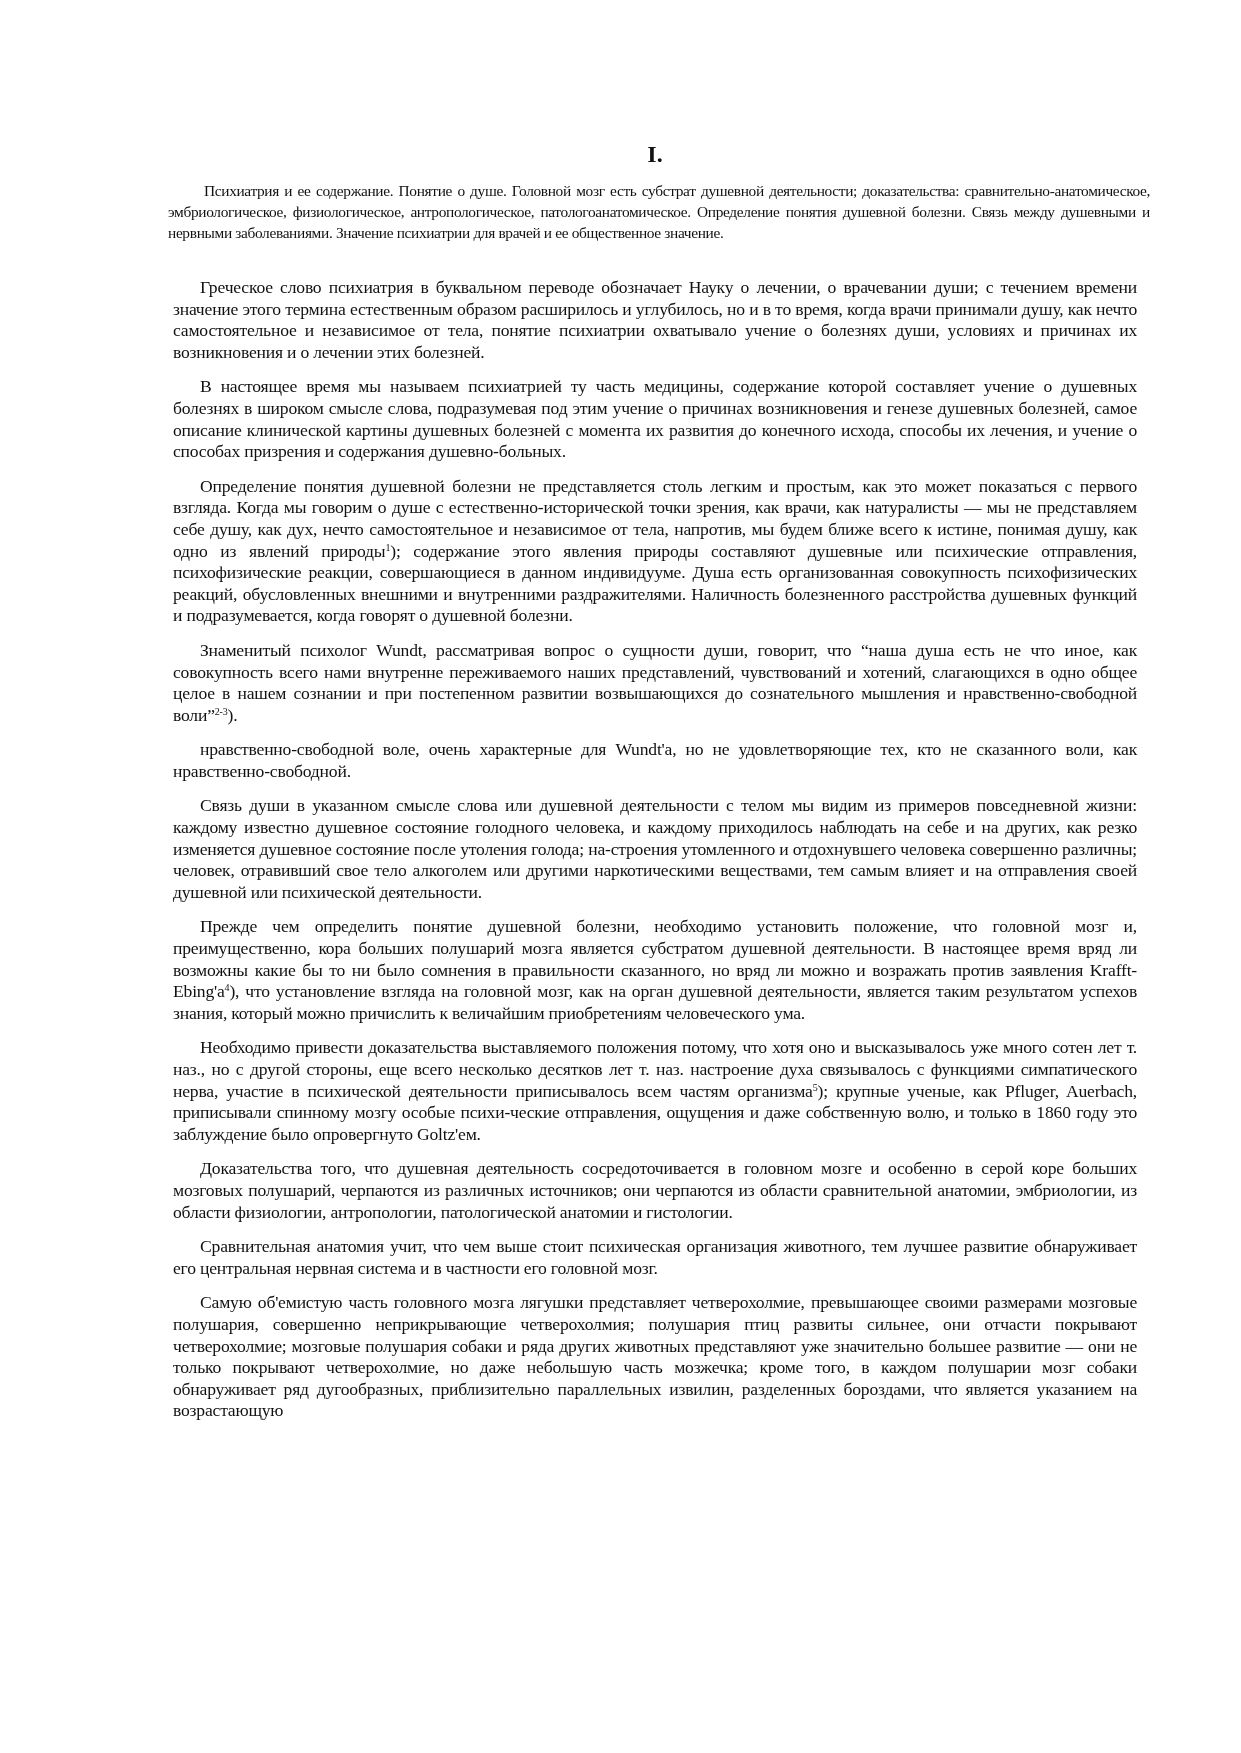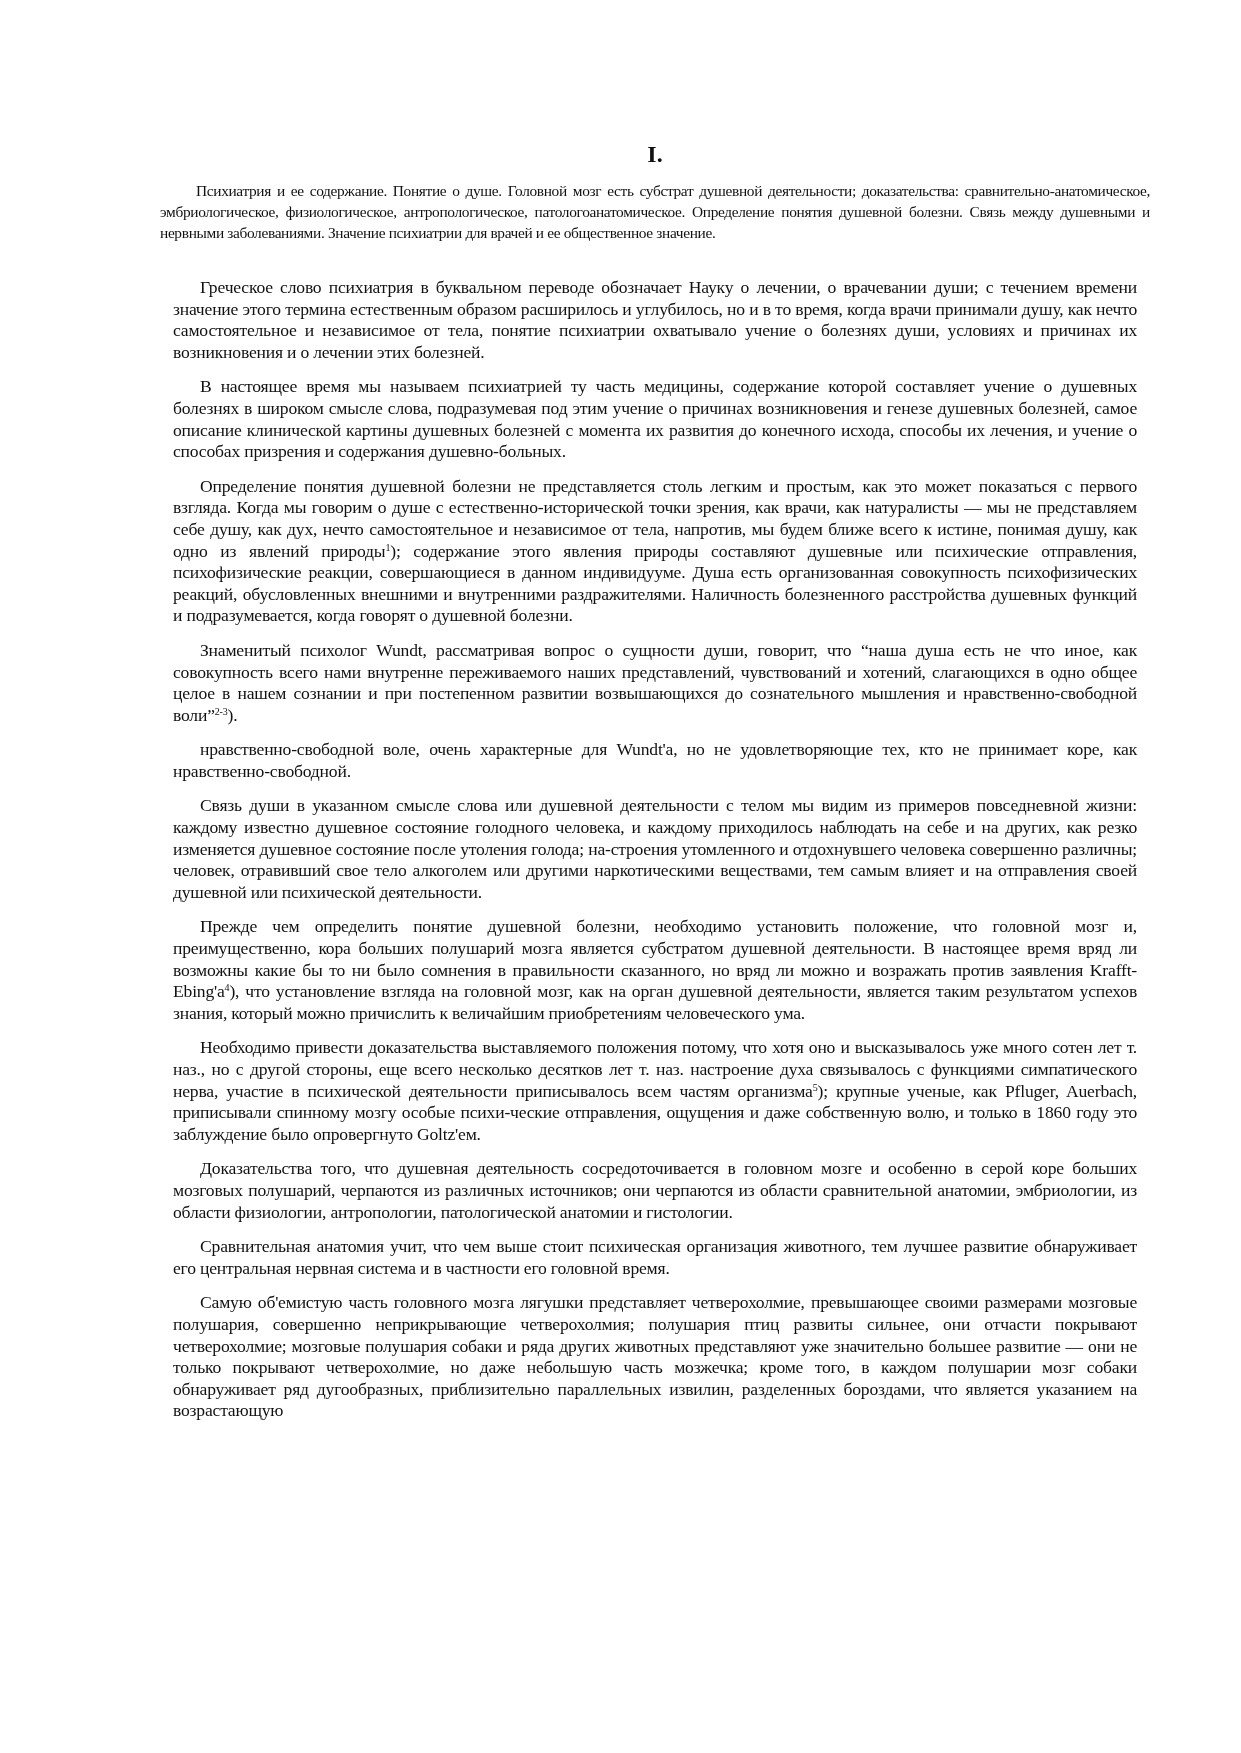--- a/index.html
+++ b/index.html
@@ -22,21 +22,21 @@
     font-weight: bold;
     font-size: 24px;
     line-height: 28px;
     margin: 0 0 12px 0;
   }
   .summary {
     font-size: 15.4px;
     line-height: 21px;
     text-align: justify;
     text-indent: 36px;
-    margin: 0 0 34px 0;
+    margin: 0 0 34px 8px;
     letter-spacing: -0.35px;
   }
   .para {
     font-size: 17.6px;
     line-height: 21.6px;
     text-align: justify;
     text-indent: 27px;
     margin: 13px;
     letter-spacing: -0.2px;
   }
@@ -46,20 +46,20 @@
 <body>
 
 <div class="page">
   <h1 class="chapter-title">I.</h1>
   <p class="summary">Психиатрия и ее содержание. Понятие о душе. Головной мозг есть субстрат душевной деятельности; доказательства: сравнительно-анатомическое, эмбриологическое, физиологическое, антропологическое, патологоанатомическое. Определение понятия душевной болезни. Связь между душевными и нервными заболеваниями. Значение психиатрии для врачей и ее общественное значение.</p>
 
   <p class="para">Греческое слово психиатрия в буквальном переводе обозначает Науку о лечении, о врачевании души; с течением времени значение этого термина естественным образом расширилось и углубилось, но и в то время, когда врачи принимали душу, как нечто самостоятельное и независимое от тела, понятие психиатрии охватывало учение о болезнях души, условиях и причинах их возникновения и о лечении этих болезней.</p>
   <p class="para">В настоящее время мы называем психиатрией ту часть медицины, содержание которой составляет учение о душевных болезнях в широком смысле слова, подразумевая под этим учение о причинах возникновения и генезе душевных болезней, самое описание клинической картины душевных болезней с момента их развития до конечного исхода, способы их лечения, и учение о способах призрения и содержания душевно-больных.</p>
   <p class="para"><span>Определение понятия душевной болезни не представляется столь легким и простым, как это может показаться с первого взгляда. Когда мы говорим о душе с естественно-исторической точки зрения, как врачи, как натуралисты — мы не представляем себе душу, как дух, нечто самостоятельное и независимое от тела, напротив, мы будем ближе всего к истине, понимая душу, как одно из явлений природы</span><sup>1</sup><span>); содержание этого явления природы составляют душевные или психические отправления, психофизические реакции, совершающиеся в данном индивидууме. Душа есть организованная совокупность психофизических реакций, обусловленных внешними и внутренними раздражителями. Наличность болезненного расстройства душевных функций и подразумевается, когда говорят о душевной болезни.</span></p>
   <p class="para"><span>Знаменитый психолог Wundt, рассматривая вопрос о сущности души, говорит, что “наша душа есть не что иное, как совокупность всего нами внутренне переживаемого наших представлений, чувствований и хотений, слагающихся в одно общее целое в нашем сознании и при постепенном развитии возвышающихся до сознательного мышления и нравственно-свободной воли”</span><sup>2-3</sup><span>).</span></p>
-  <p class="para">нравственно-свободной воле, очень характерные для Wundt'a, но не удовлетворяющие тех, кто не принимает коре, как нравственно-свободной.</p>
+  <p class="para">нравственно-свободной воле, очень характерные для Wundt'a, но не удовлетворяющие тех, кто не сказанного воли, как нравственно-свободной.</p>
   <p class="para">Связь души в указанном смысле слова или душевной деятельности с телом мы видим из примеров повседневной жизни: каждому известно душевное состояние голодного человека, и каждому приходилось наблюдать на себе и на других, как резко изменяется душевное состояние после утоления голода; на-строения утомленного и отдохнувшего человека совершенно различны; человек, отравивший свое тело алкоголем или другими наркотическими веществами, тем самым влияет и на отправления своей душевной или психической деятельности.</p>
   <p class="para"><span>Прежде чем определить понятие душевной болезни, необходимо установить положение, что головной мозг и, преимущественно, кора больших полушарий мозга является субстратом душевной деятельности. В настоящее время вряд ли возможны какие бы то ни было сомнения в правильности сказанного, но вряд ли можно и возражать против заявления Krafft-Ebing'a</span><sup>4</sup><span>), что установление взгляда на головной мозг, как на орган душевной деятельности, является таким результатом успехов знания, который можно причислить к величайшим приобретениям человеческого ума.</span></p>
   <p class="para"><span>Необходимо привести доказательства выставляемого положения потому, что хотя оно и высказывалось уже много сотен лет т. наз., но с другой стороны, еще всего несколько десятков лет т. наз. настроение духа связывалось с функциями симпатического нерва, участие в психической деятельности приписывалось всем частям организма</span><sup>5</sup><span>); крупные ученые, как Pfluger, Auerbach, приписывали спинному мозгу особые психи-ческие отправления, ощущения и даже собственную волю, и только в 1860 году это заблуждение было опровергнуто Goltz'ем.</span></p>
   <p class="para">Доказательства того, что душевная деятельность сосредоточивается в головном мозге и особенно в серой коре больших мозговых полушарий, черпаются из различных источников; они черпаются из области сравнительной анатомии, эмбриологии, из области физиологии, антропологии, патологической анатомии и гистологии.</p>
-  <p class="para">Сравнительная анатомия учит, что чем выше стоит психическая организация животного, тем лучшее развитие обнаруживает его центральная нервная система и в частности его головной время.</p>
+  <p class="para">Сравнительная анатомия учит, что чем выше стоит психическая организация животного, тем лучшее развитие обнаруживает его центральная нервная система и в частности его головной мозг.</p>
   <p class="para">Самую об'емистую часть головного мозга лягушки представляет четверохолмие, превышающее своими размерами мозговые полушария, совершенно неприкрывающие четверохолмия; полушария птиц развиты сильнее, они отчасти покрывают четверохолмие; мозговые полушария собаки и ряда других животных представляют уже значительно большее развитие — они не только покрывают четверохолмие, но даже небольшую часть мозжечка; кроме того, в каждом полушарии мозг собаки обнаруживает ряд дугообразных, приблизительно параллельных извилин, разделенных бороздами, что является указанием на возрастающую</p>
 </div>
 
 </body></html>

